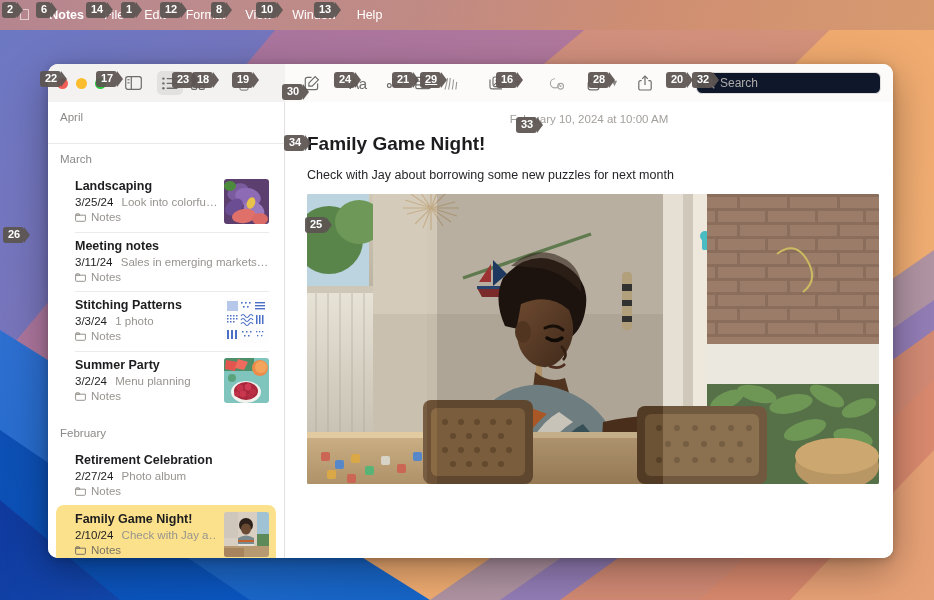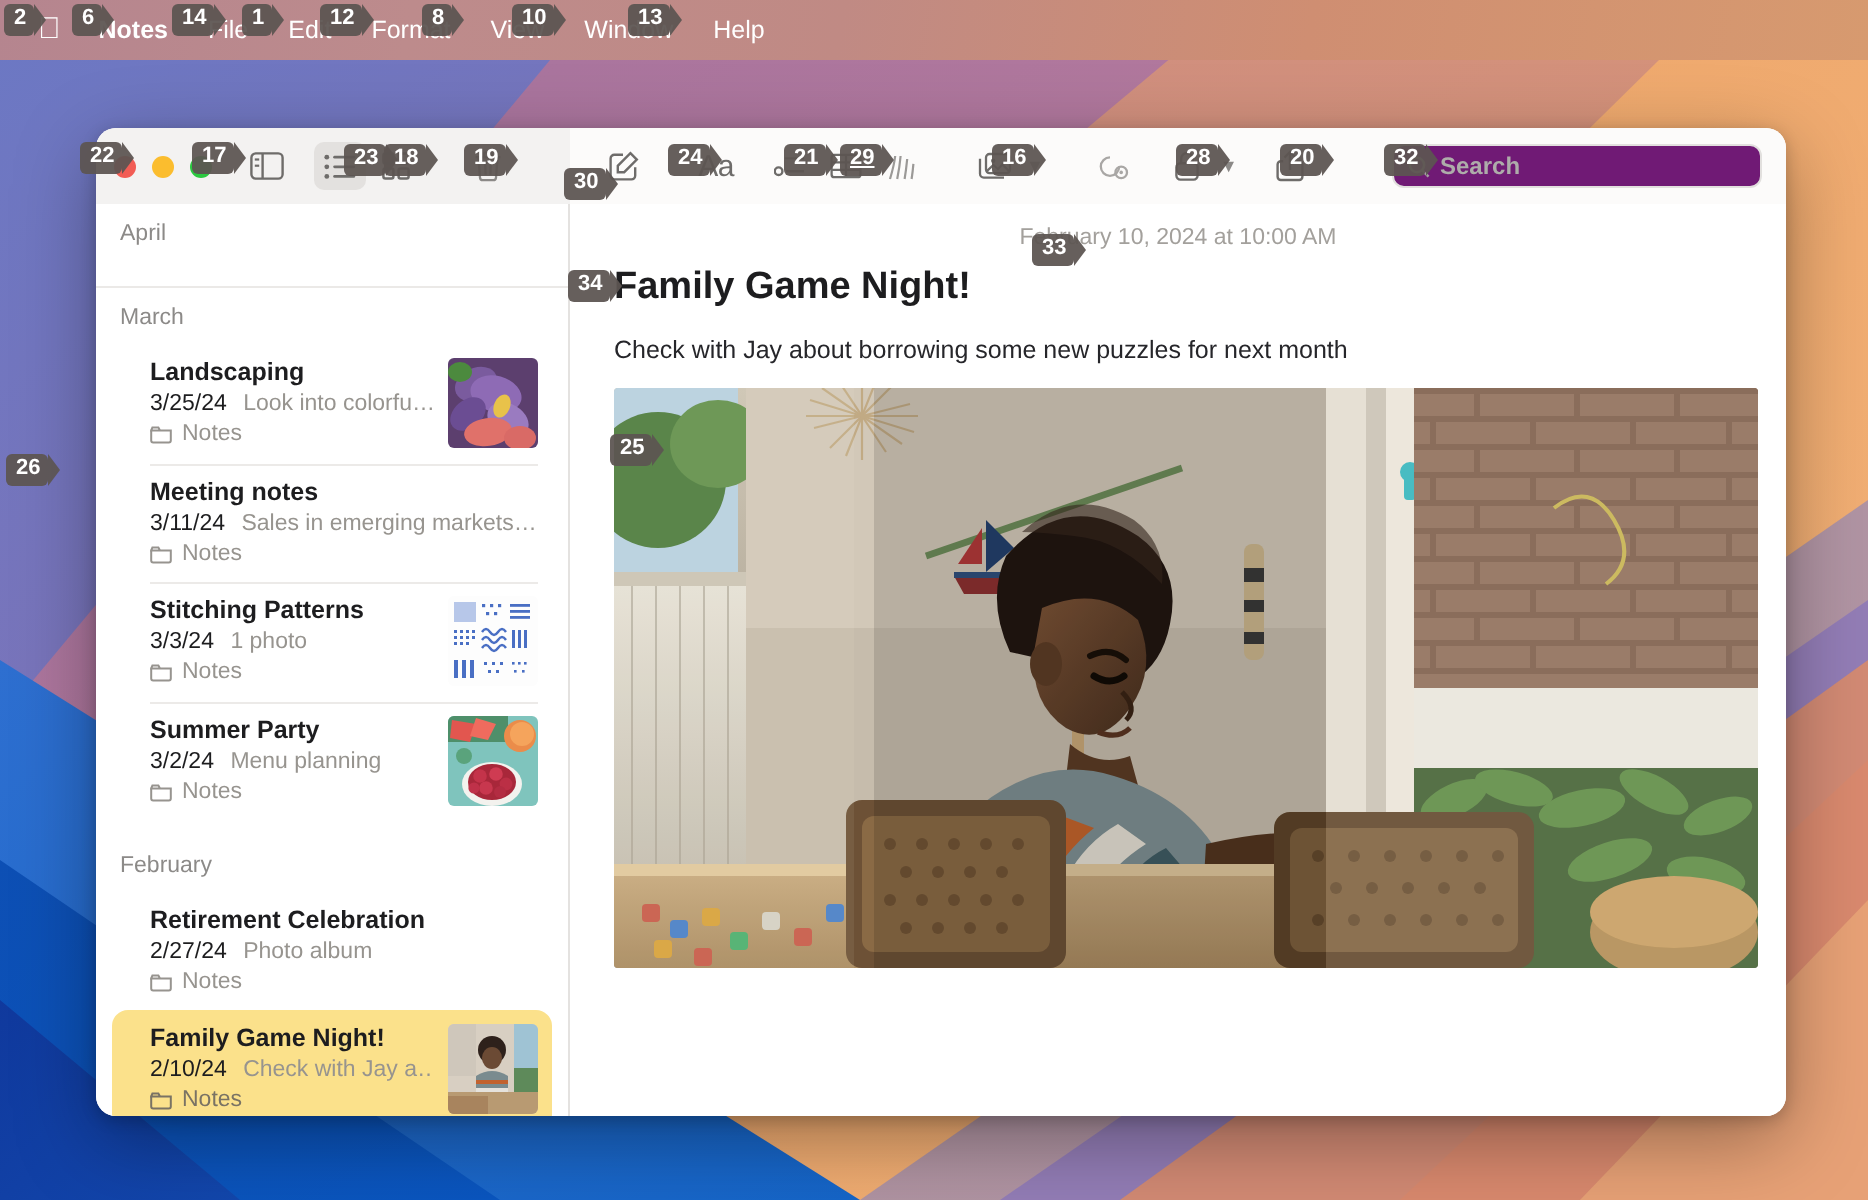--- a/index.html
+++ b/index.html
@@ -71,23 +71,23 @@
     border-radius:5px; margin-right:2px; position:relative; flex:none;
   }
   .tbtn.active { background:#e3e1df; }
   .tbtn svg { display:block; }
   .tb-gap { width:18px; flex:none; }
   .tb-gap-sm { width:9px; flex:none; }
   .chev { font-size:9px; color:#8b8987; margin-left:1px; margin-right:4px; }
   .aa { font-size:15px; color:#6e6c6a; letter-spacing:-.3px; }
 
   #search {
-    width:185px; height:22px; border-radius:6px; background:#701a75;
+    width:185px; height:22px; border-radius:6px; background:#0f172a;
     border:1px solid #e2e0de; display:flex; align-items:center;
-    padding:0 7px; margin-left:auto; flex:none;font-weight:bold;
+    padding:0 7px; margin-left:auto; flex:none;
   }
   #search .ph { font-size:12px; color:#aeacaa; margin-left:5px; }
 
   
   #wbody { flex:1; display:flex; min-height:0; }
 
   
   #sidebar {
     width:237px; flex:0 0 237px; background:#fff;
     border-right:1px solid #e4e2e0; overflow:hidden; position:relative;
@@ -797,17 +797,17 @@
 <div class="badge" style="left:96px;top:71px;">17</div>
 <div class="badge" style="left:172px;top:72px;">23</div>
 <div class="badge" style="left:192px;top:72px;">18</div>
 <div class="badge" style="left:232px;top:72px;">19</div>
 <div class="badge" style="left:282px;top:84px;">30</div>
 <div class="badge" style="left:334px;top:72px;">24</div>
 <div class="badge" style="left:392px;top:72px;">21</div>
 <div class="badge" style="left:420px;top:72px;text-decoration:underline;">29</div>
 <div class="badge" style="left:496px;top:72px;">16</div>
 <div class="badge" style="left:588px;top:72px;">28</div>
-<div class="badge" style="left:640px;top:72px;">20</div>
+<div class="badge" style="left:666px;top:72px;">20</div>
 <div class="badge" style="left:692px;top:72px;">32</div>
 <div class="badge" style="left:516px;top:117px;">33</div>
 <div class="badge" style="left:284px;top:135px;">34</div>
 <div class="badge" style="left:305px;top:217px;">25</div>
 
 </body></html>

